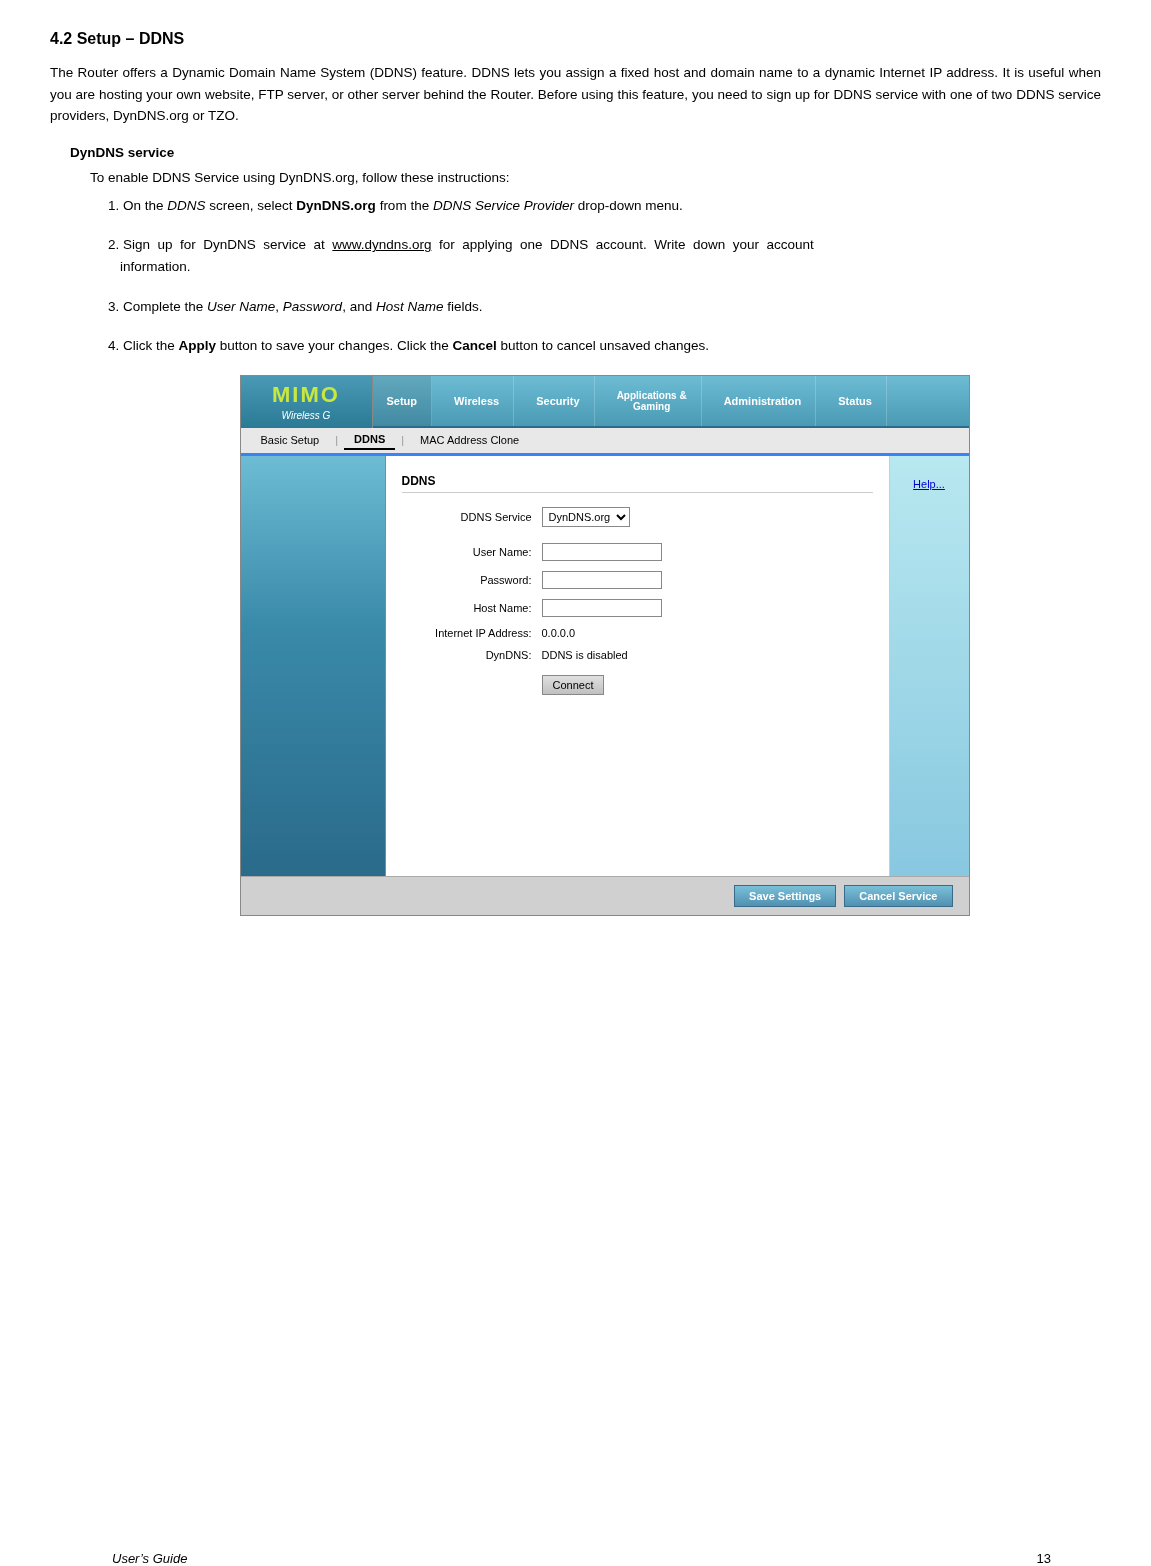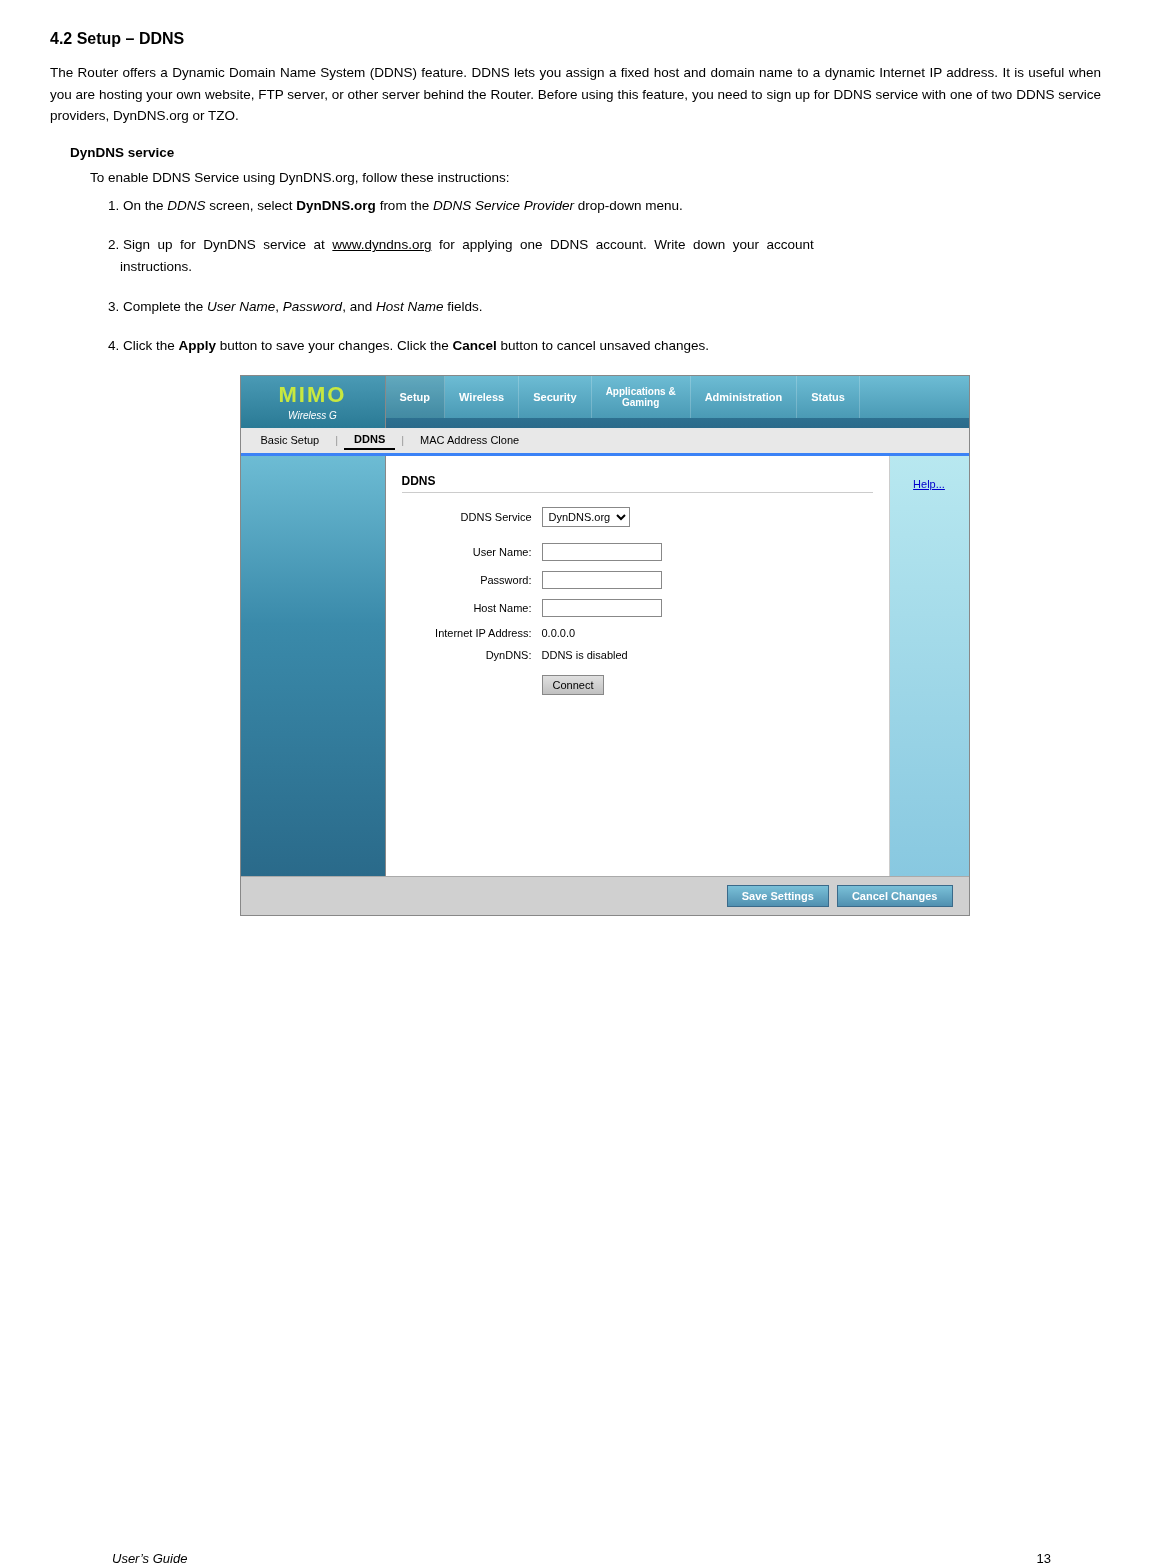--- a/index.html
+++ b/index.html
@@ -60,21 +60,22 @@
       width: 730px;
       border: 1px solid #888;
       background: #fff;
     }
 
     
     .router-nav {
       background: linear-gradient(to bottom, #6dbcd4, #4a9ab5);
       display: flex;
       align-items: stretch;
-      height: 42px;
+      height: 50px;
+      gap: 8px;
     }
 
     .router-nav .nav-tab {
       color: #fff;
       font-size: 11px;
       font-weight: bold;
       padding: 0 14px;
       display: flex;
       align-items: center;
       justify-content: center;
@@ -82,21 +83,21 @@
       text-align: center;
       border-right: 1px solid rgba(255,255,255,0.2);
     }
 
     .router-nav .nav-tab.setup {
       background: rgba(0,0,0,0.1);
     }
 
     .router-logo-area {
       background: linear-gradient(to bottom, #4a9ab5 0%, #2a7a95 100%);
-      width: 145px;
+      width: 132px;
       display: flex;
       flex-direction: column;
       align-items: center;
       justify-content: center;
       padding: 6px;
       border-right: 1px solid #888;
     }
 
     .mimo-logo {
       font-size: 22px;
@@ -303,21 +304,21 @@
 
   <div class="section-title">DynDNS service</div>
   <div class="section-subtitle">To enable DDNS Service using DynDNS.org, follow these instructions:</div>
 
   <div class="step">
     <span>1. On the <em>DDNS</em> screen, select <strong>DynDNS.org</strong> from the <em>DDNS Service Provider</em> drop-down menu.</span>
   </div>
 
   <div class="step">
     <span>2. Sign&nbsp; up&nbsp; for&nbsp; DynDNS&nbsp; service&nbsp; at&nbsp; <a href="#">www.dyndns.org</a>&nbsp; for&nbsp; applying&nbsp; one&nbsp; DDNS&nbsp; account.&nbsp; Write&nbsp; down&nbsp; your&nbsp; account
-      <br><span class="step-indent">instructions.</span></span>
+      <br><span class="step-indent">information.</span></span>
   </div>
 
   <div class="step">
     <span>3. Complete the <em>User Name</em>, <em>Password</em>, and <em>Host Name</em> fields.</span>
   </div>
 
   <div class="step">
     <span>4. Click the <strong>Apply</strong> button to save your changes. Click the <strong>Cancel</strong> button to cancel unsaved changes.</span>
   </div>
 
@@ -393,21 +394,21 @@
         </div>
       </div>
 
       <div class="router-right-bar">
         <a class="help-link">Help...</a>
       </div>
     </div>
 
     <div class="router-footer">
       <button class="footer-btn">Save Settings</button>
-      <button class="footer-btn">Cancel Changes</button>
+      <button class="footer-btn">Cancel Service</button>
     </div>
 
   </div>
   </div>
 
   <div class="footer-label">User’s Guide</div>
   <div class="page-number">13</div>
 
 </div>
 

